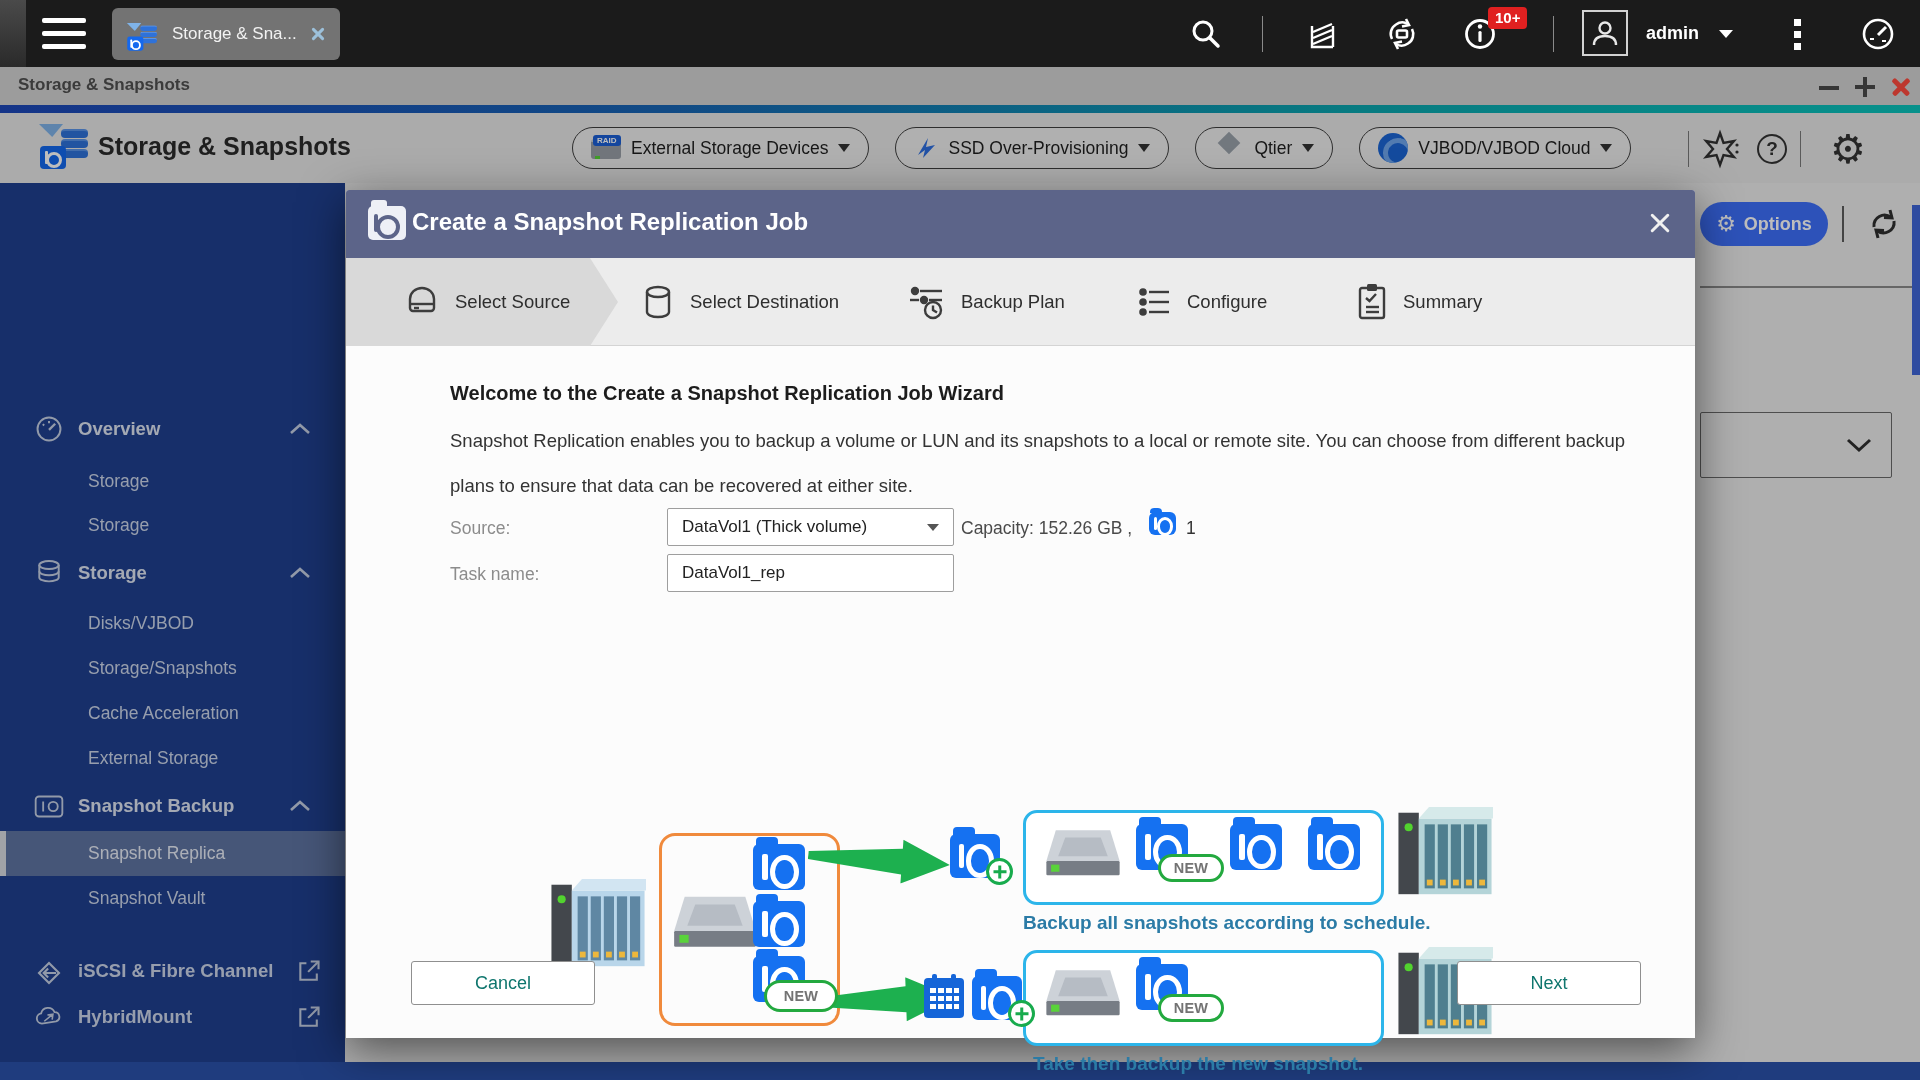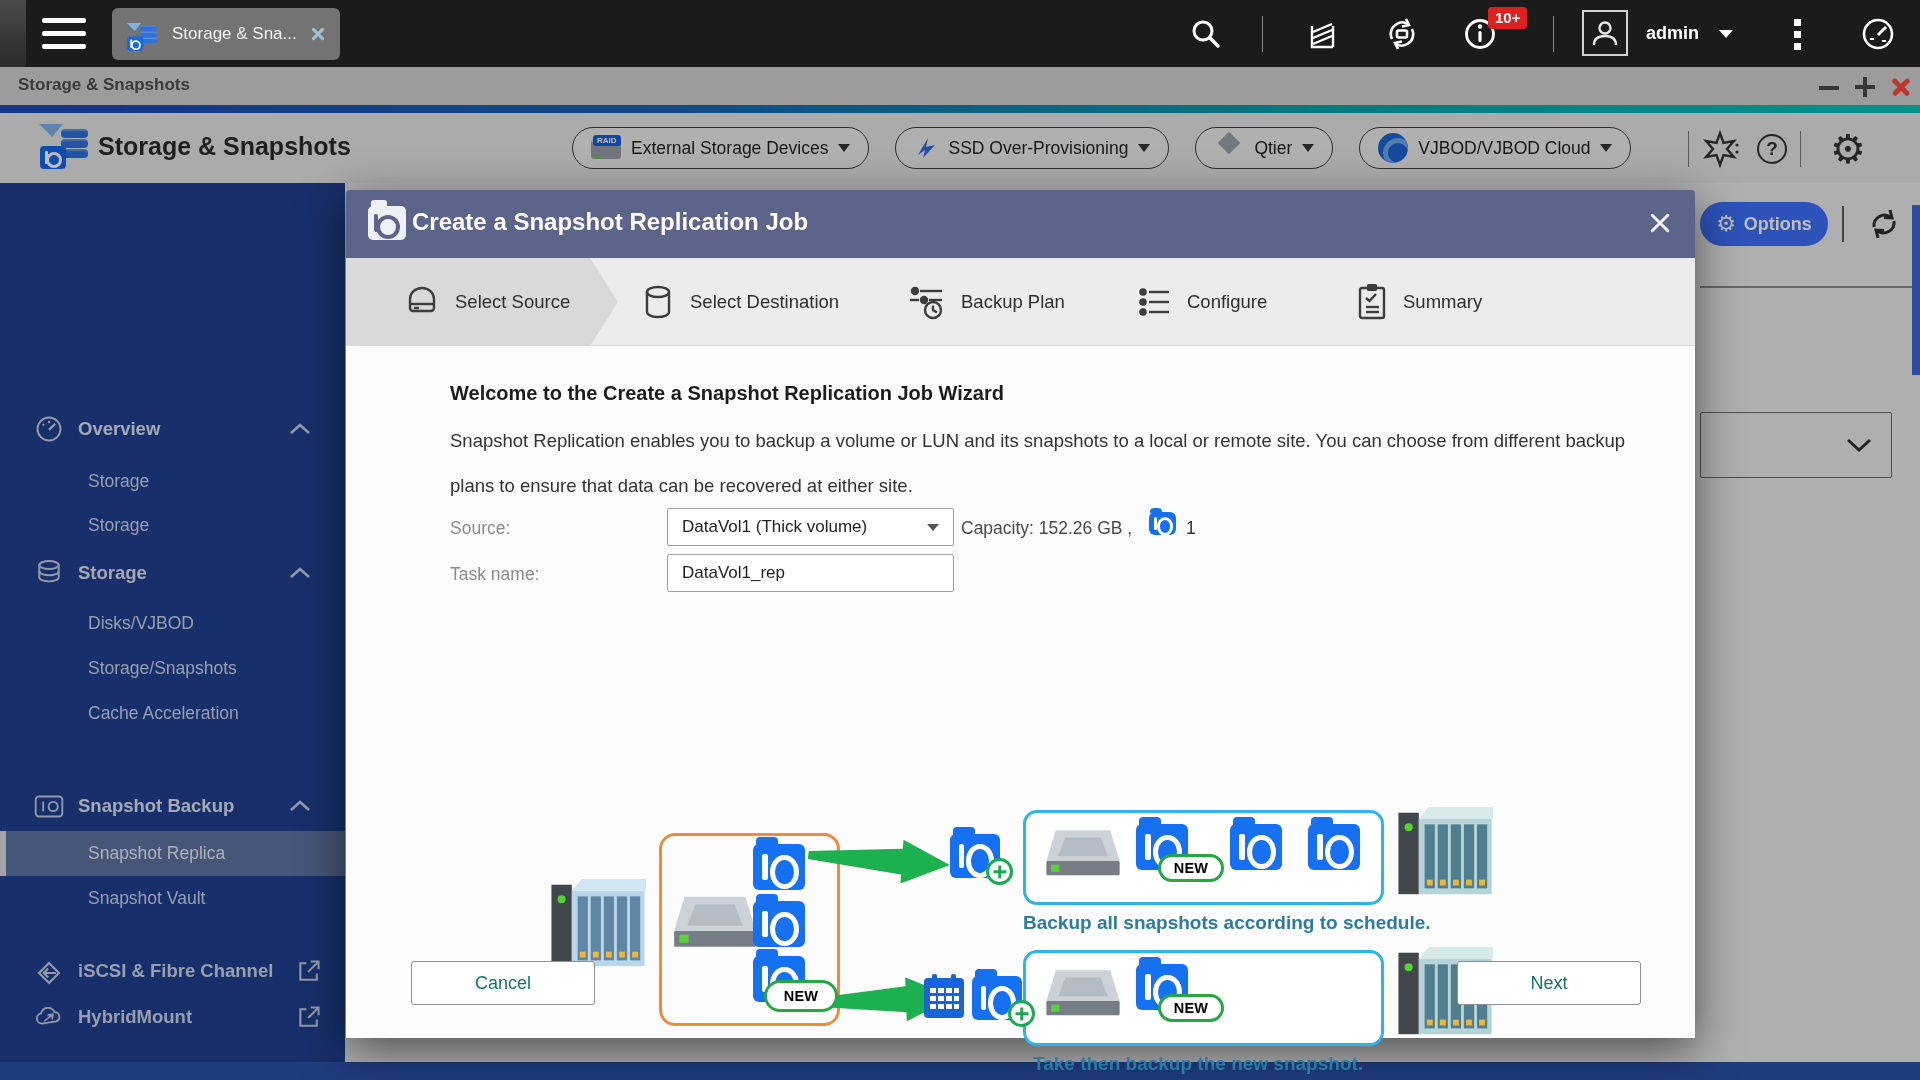--- a/index.html
+++ b/index.html
@@ -118,21 +118,21 @@
 .snapcam{position:absolute;background:#1571f1;border-radius:6px}
 .snapcam::before{content:"";position:absolute;left:17%;top:22%;width:11%;height:56%;background:#fff;border-radius:2px}
 .snapcam::after{content:"";position:absolute;right:12%;top:23%;width:37%;height:54%;border:5px solid #fff;border-radius:50%}
 .snapcam .hump{position:absolute;top:-7px;left:5%;width:44%;height:9px;background:#1571f1;border-radius:4px 4px 0 0}
 .snapcam.badge::after{border-width:3px}
 .snapcam.badge .hump{top:-4px;height:5px}
 .gplus{position:absolute;width:27px;height:27px;background:#fff;border:3.5px solid #18ab4d;border-radius:50%;z-index:3}
 .gplus::before,.gplus::after{content:"";position:absolute;background:#18ab4d;left:50%;top:50%;transform:translate(-50%,-50%)}
 .gplus::before{width:13px;height:3.5px}
 .gplus::after{width:3.5px;height:13px}
-.newpill{position:absolute;background:#fff;border:3px solid #23a93f;border-radius:16px;color:#000000;font-weight:bold;font-size:14.5px;display:flex;align-items:center;justify-content:center;z-index:4;letter-spacing:.3px}
+.newpill{position:absolute;background:#fff;border:3px solid #23a93f;border-radius:16px;color:#737373;font-weight:bold;font-size:14.5px;display:flex;align-items:center;justify-content:center;z-index:4;letter-spacing:.3px}
 .orangebox{position:absolute;left:313px;top:227px;width:181px;height:193px;border:3px solid #f08a3c;border-radius:16px}
 .cyanbox{position:absolute;width:361px;height:95px;border:3px solid #2cb5ea;border-radius:14px;background:#fff}
 .capt{position:absolute;font-size:19px;font-weight:bold;color:#2b7ba6;white-space:nowrap}
 .garrow{position:absolute;width:142px;height:44px}
 .nas{position:absolute}
 
 
 .dlgbtn{position:absolute;top:771px;width:184px;height:44px;background:#fff;border:1px solid #8f8f8f;border-radius:3px;font-size:18px;color:#0f766e;display:flex;align-items:center;justify-content:center;cursor:pointer;font-family:"Liberation Sans",sans-serif}
 
 
@@ -351,20 +351,23 @@
       </span>
     </div>
     <div class="sitem" style="top:465px">
         <span class="slabel">Storage/Snapshots</span>
       </div>
     <div class="sitem" style="top:420px">
         <span class="slabel">Disks/VJBOD</span>
       </div>
     <div class="sitem" style="top:510px">
         <span class="slabel">Cache Acceleration</span>
+      </div>
+    <div class="sitem" style="top:555px">
+        <span class="slabel">External Storage</span>
       </div>
 
     <div class="sgroup" style="top:605px">
       <span class="gic">
         <svg width="30" height="27" viewBox="0 0 36 32" fill="none" stroke="#c6d0e4" stroke-width="2.2">
             <rect x="2" y="4" width="32" height="24" rx="4"></rect>
             <line x1="11" y1="10" x2="11" y2="22"></line>
             <circle cx="23" cy="16" r="5.5"></circle>
           </svg>
       </span>

